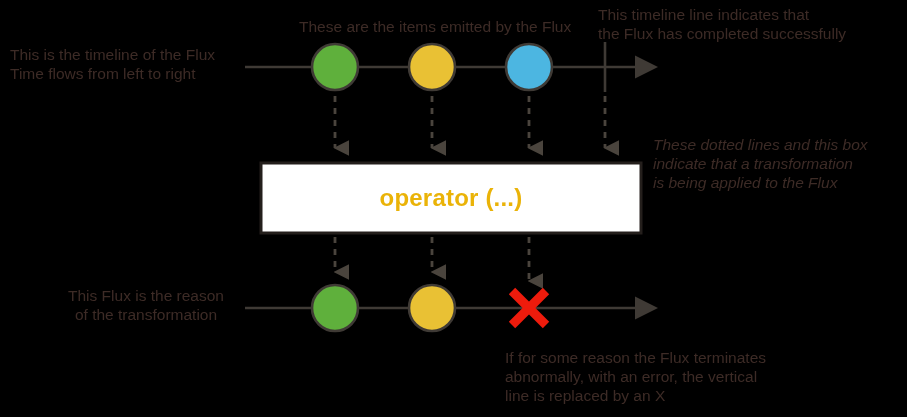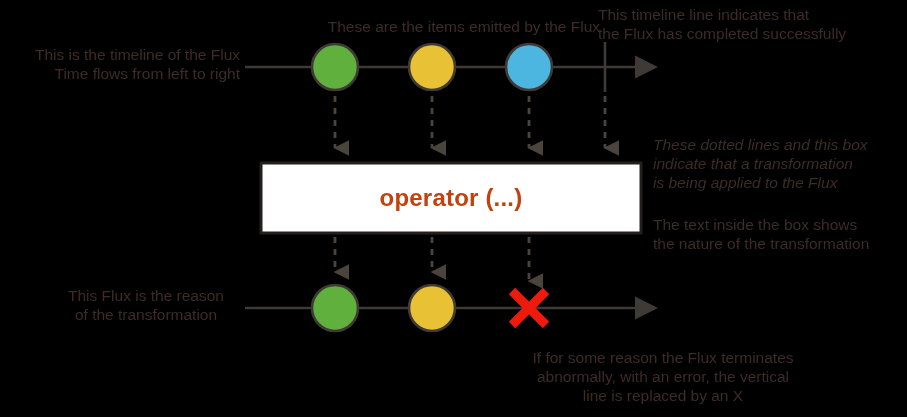--- a/index.html
+++ b/index.html
@@ -29,27 +29,27 @@
     font-size: 15.5px;
     line-height: 19px;
     white-space: pre;
     letter-spacing: 0px;
   }
 
   #note-timeline {
     left: 10px;
     top: 45px;
     width: 230px;
-    text-align: right;
+    text-align: left;
   }
   #note-items {
-    left: 290px;
+    left: 299px;
     top: 17px;
     width: 310px;
-    text-align: right;
+    text-align: left;
   }
   #note-complete {
     left: 598px;
     top: 5px;
     width: 305px;
     text-align: left;
   }
   #note-transform {
     left: 653px;
     top: 135px;
@@ -66,37 +66,36 @@
   #note-result {
     left: 60px;
     top: 286px;
     width: 172px;
     text-align: center;
   }
   #note-error {
     left: 505px;
     top: 348px;
     width: 300px;
-    text-align: center;
-    margin-left: 8px;
+    text-align: left;
   }
 
   .op-label {
     position: absolute;
     left: 261px;
     top: 163px;
     width: 380px;
     height: 70px;
     display: flex;
     align-items: center;
     justify-content: center;
     font-family: "Liberation Sans", sans-serif;
     font-size: 24px;
     font-weight: bold;
-    color: #c2410c;
+    color: #eab308;
     letter-spacing: 0.2px;
   }
 </style>
 </head>
 <body>
 
 <div id="stage">
 
   <svg id="diagram-svg" viewBox="0 0 907 417">
     <defs>
@@ -153,22 +152,20 @@
 
   <div class="annotation" id="note-items">These are the items emitted by the Flux</div>
 
   <div class="annotation" id="note-complete">This timeline line indicates that
 the Flux has completed successfully</div>
 
   <div class="annotation" id="note-transform">These dotted lines and this box
 indicate that a transformation
 is being applied to the Flux</div>
 
-  <div class="annotation" id="note-boxtext">The text inside the box shows
-the nature of the transformation</div>
 
   <div class="annotation" id="note-result">This Flux is the reason
 of the transformation</div>
 
   <div class="annotation" id="note-error">If for some reason the Flux terminates
 abnormally, with an error, the vertical
 line is replaced by an X</div>
 
 </div>
 

